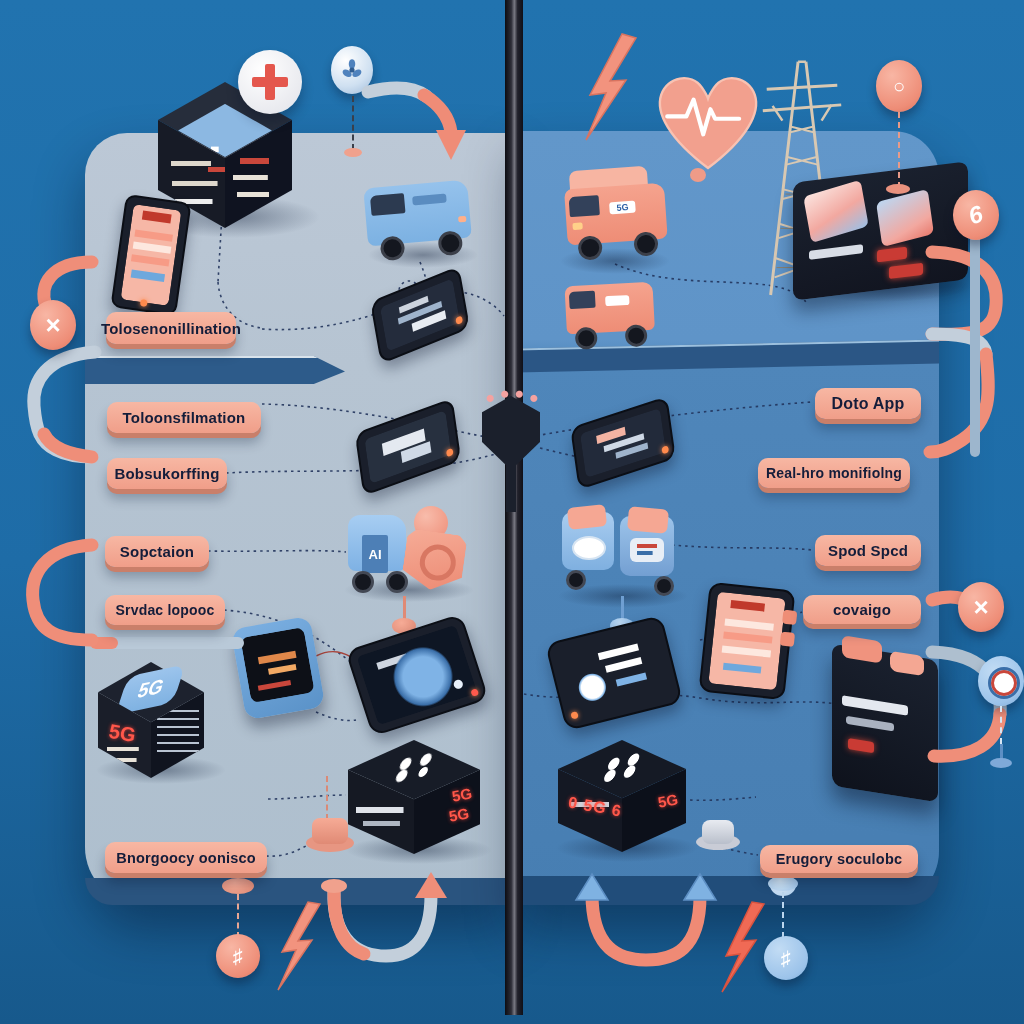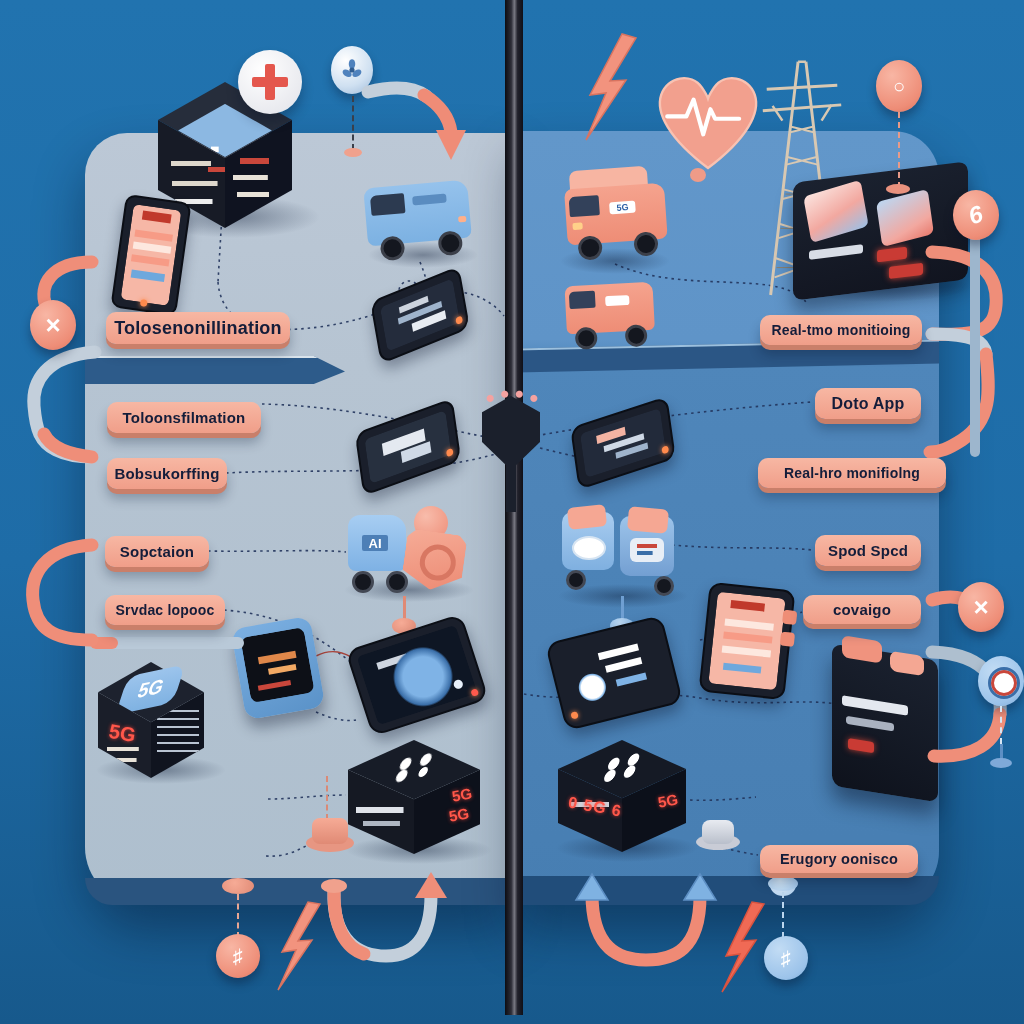--- a/index.html
+++ b/index.html
@@ -140,21 +140,21 @@
 
   <div class="phone" style="left:356px;top:416px;width:100px;height:58px;border-radius:12px;transform:rotate(-20deg) skewX(-12deg);">
     <div class="scr" style="background-color:#27303f;background-image:linear-gradient(#e4e9f0,#e4e9f0),linear-gradient(#cfd9e6,#cfd9e6);background-size:52% 12px,36% 11px;background-position:40% 30%,64% 72%;border-radius:6px;"></div>
     <div class="homedot" style="right:5px;bottom:6px;"></div>
   </div>
 
   <div class="abs eshadow" style="left:344px;top:578px;width:130px;height:24px;"></div>
   <div class="abs" style="left:414px;top:506px;width:34px;height:34px;border-radius:50%;background:radial-gradient(circle at 35% 30%,#f8bcab,#ee8d77);"></div>
   <div class="abs" style="left:346px;top:515px;width:64px;height:74px;">
     <div class="abs" style="left:2px;top:0;width:58px;height:56px;border-radius:12px 16px 8px 8px;background:linear-gradient(180deg,#a7cdf2,#7eb1e4);"></div>
-    <div class="abs" style="left:16px;top:20px;width:26px;height:16px;border-radius:2px;background:#4d7fb6;display:flex;align-items:center;justify-content:center;color:#fff;font-weight:bold;font-size:13px;">
+    <div class="abs" style="left:16px;top:20px;width:26px;height:38px;border-radius:2px;background:#4d7fb6;display:flex;align-items:center;justify-content:center;color:#fff;font-weight:bold;font-size:13px;">
         <span>AI</span>
       </div>
     <div class="wheel" style="left:6px;top:56px;width:16px;height:16px;border:3px solid #434854;"></div>
     <div class="wheel" style="left:40px;top:56px;width:16px;height:16px;border:3px solid #434854;"></div>
   </div>
   <div class="abs" style="left:404px;top:532px;width:60px;height:58px;background:linear-gradient(160deg,#f6ac97,#ec8a73);border-radius:12px;clip-path:polygon(50% 100%,0 72%,0 14%,14% 0,86% 0,100% 14%,100% 72%);transform:rotate(8deg);box-shadow:0 8px 12px rgba(8,18,40,.3);">
     <div class="abs" style="left:16px;top:12px;width:26px;height:26px;border-radius:50%;border:5px solid #d87762;"></div>
   </div>
 
   <div class="dash-v" style="left:403px;top:596px;height:26px;border-left:3px solid #e08a75;"></div>
@@ -380,48 +380,48 @@
   <svg width="1024" height="1024" viewBox="0 0 1024 1024">
     <polygon points="752,902 726,956 740,954 722,992 756,940 742,941 764,904" fill="#f06a55" stroke="#d9533f" stroke-width="1.5"></polygon>
   </svg>
 
   <div class="knob" style="left:768px;top:876px;width:30px;height:15px;background:radial-gradient(circle at 40% 30%,#d8ebfa,#9cc3ea);"></div>
   <div class="dash-v" style="left:782px;top:892px;height:46px;border-left:2px dashed #bcd6ee;"></div>
   <div class="disc blue" style="left:764px;top:936px;width:44px;height:44px;font-size:20px;">
       <span>♯</span>
     </div>
 
-  <div class="pill" style="left:106px;top:312px;width:184px;height:32px;font-size:18px;">
+  <div class="pill" style="left:106px;top:312px;width:130px;height:32px;font-size:15px;">
       <span>Tolosenonillination</span>
     </div>
   <div class="pill" style="left:107px;top:390px;width:154px;height:31px;font-size:15px;margin-top:12px;">
       <span>Toloonsfilmation</span>
     </div>
   <div class="pill" style="left:107px;top:458px;width:120px;height:31px;font-size:15px;">
       <span>Bobsukorffing</span>
     </div>
   <div class="pill" style="left:105px;top:536px;width:104px;height:31px;font-size:15px;">
       <span>Sopctaion</span>
     </div>
   <div class="pill" style="left:105px;top:595px;width:120px;height:30px;font-size:14px;">
       <span>Srvdac lopooc</span>
     </div>
-
-  <div class="pill" style="left:760px;top:315px;width:162px;height:30px;font-size:14px;">
-      <span>Real-tmo monitioing</span>
-    </div>
+  <div class="pill" style="left:105px;top:842px;width:162px;height:31px;font-size:14.5px;">
+      <span>Bnorgoocy oonisco</span>
+    </div>
+
   <div class="pill" style="left:815px;top:388px;width:106px;height:31px;font-size:16px;">
       <span>Doto App</span>
     </div>
-  <div class="pill" style="left:758px;top:458px;width:188px;height:30px;font-size:14px;">
+  <div class="pill" style="left:758px;top:458px;width:152px;height:30px;font-size:14px;">
       <span>Real-hro monifiolng</span>
     </div>
   <div class="pill" style="left:815px;top:535px;width:106px;height:31px;font-size:15px;">
       <span>Spod Spcd</span>
     </div>
   <div class="pill" style="left:803px;top:595px;width:118px;height:29px;font-size:15px;">
       <span>covaigo</span>
     </div>
   <div class="pill" style="left:760px;top:845px;width:158px;height:28px;font-size:14.5px;">
-      <span>Erugory oonisco</span>
+      <span>Erugory soculobc</span>
     </div>
 
 </div>
 
 </body></html>

